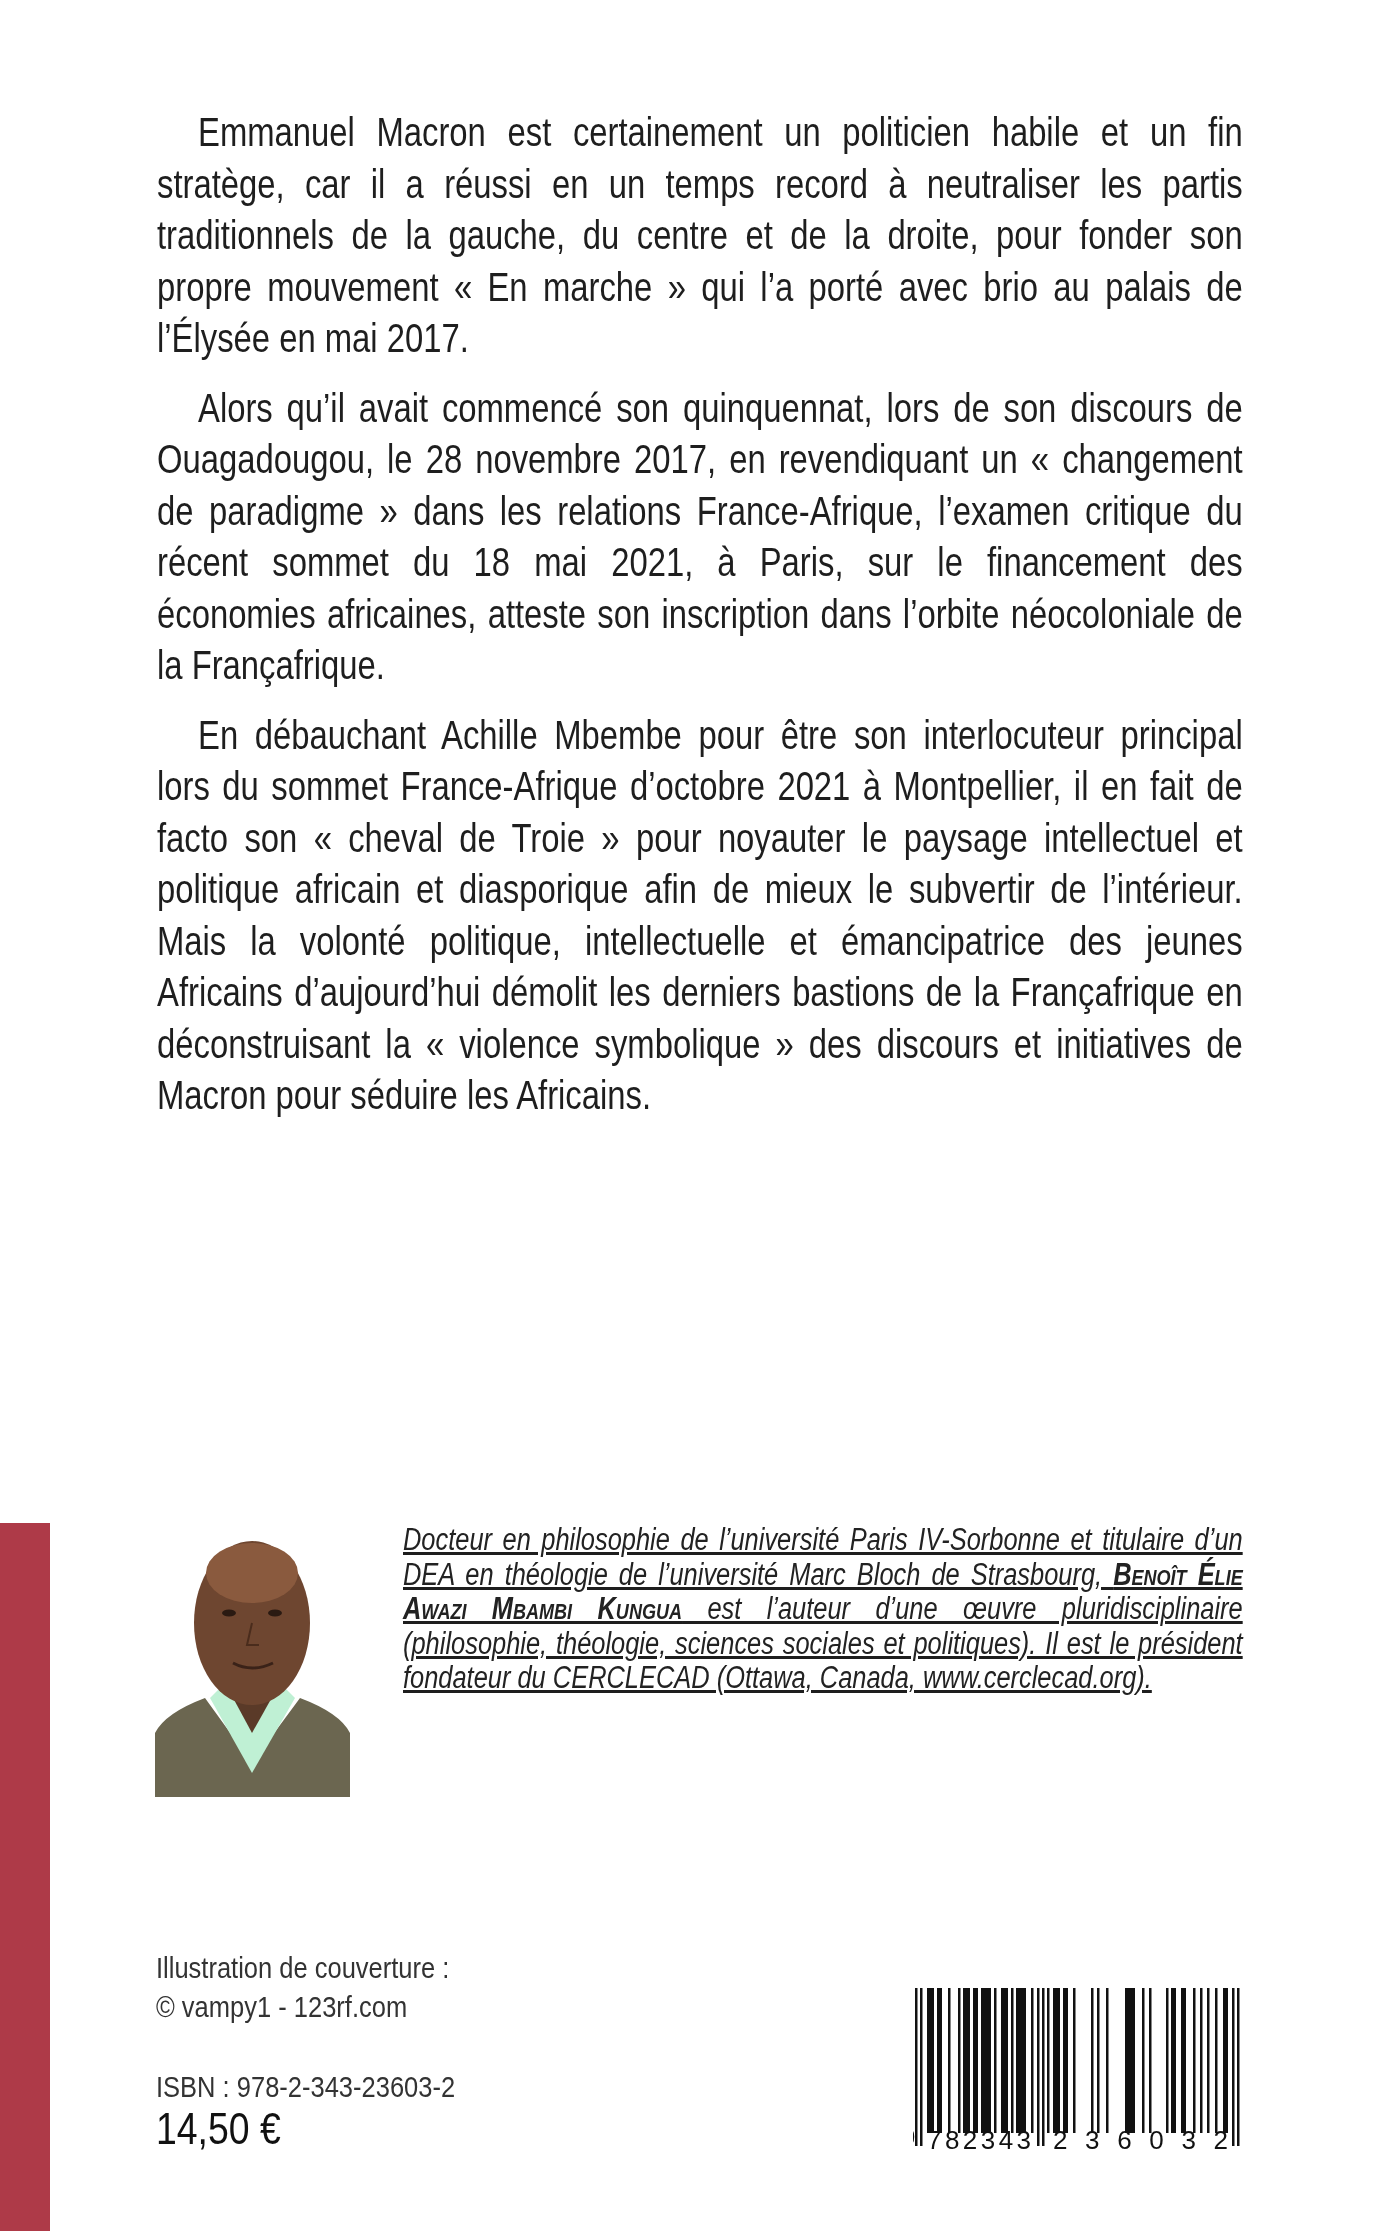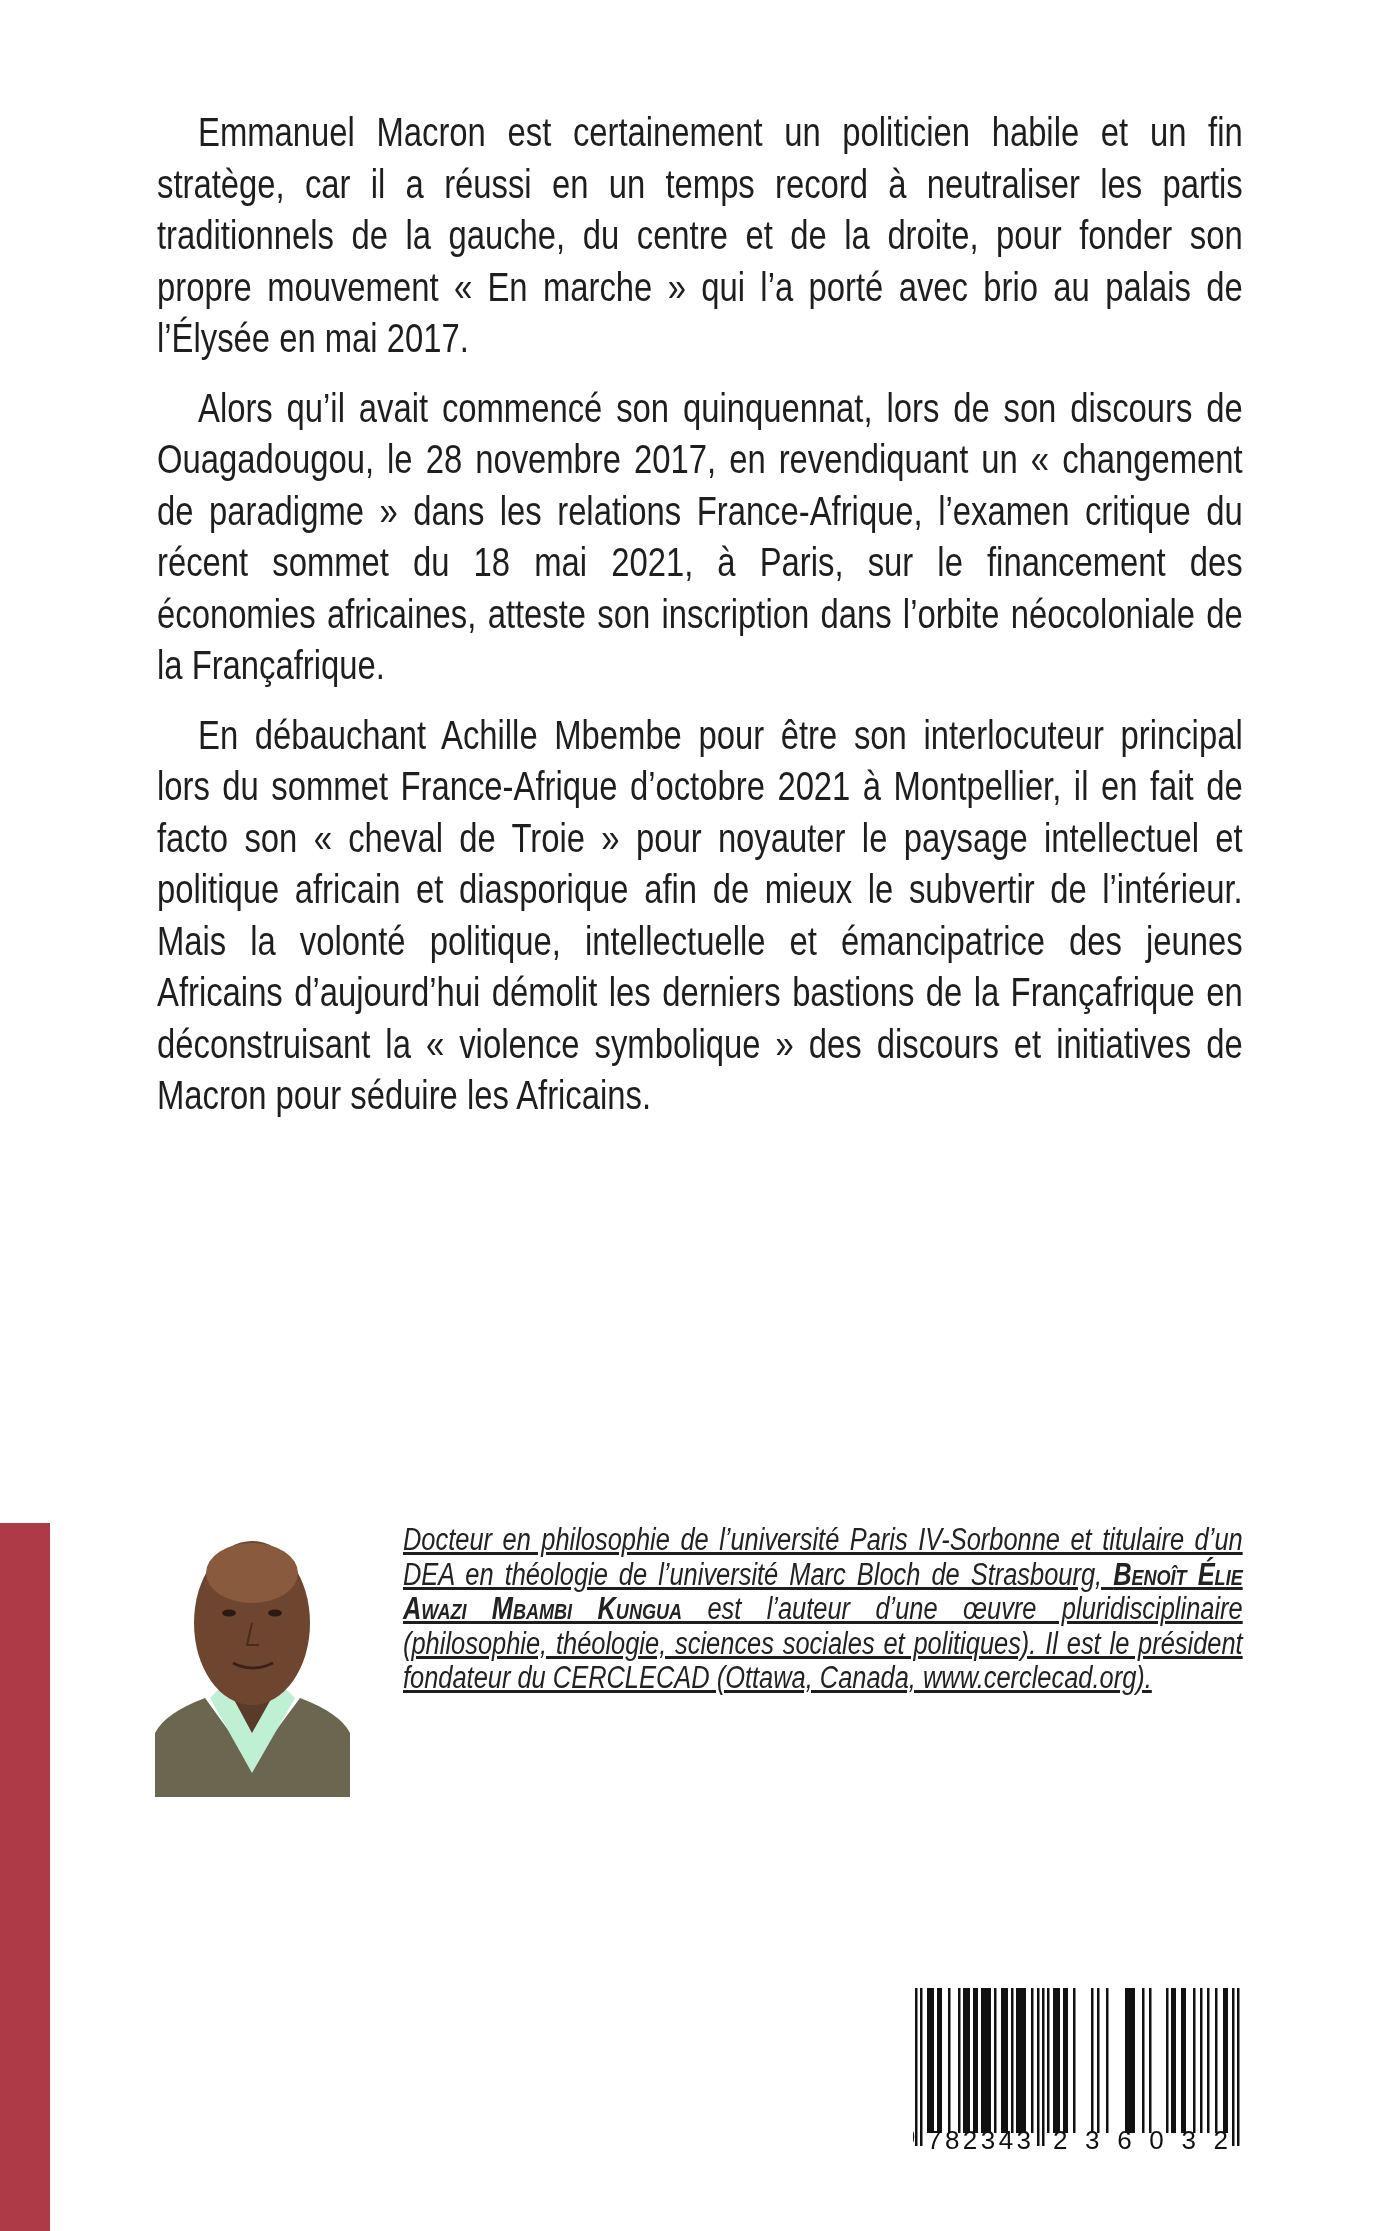--- a/index.html
+++ b/index.html
@@ -48,20 +48,28 @@
     <path d="M78 130 Q97 140 118 130" stroke="#3a2218" stroke-width="3" fill="none"></path>
     <path d="M97 90 L92 112 L104 112" stroke="#4a2c1c" stroke-width="2" fill="none"></path>
   </svg>
 
   <div class="bio">
     <div class="scaler">
       <p><span>Docteur en philosophie de l’université Paris IV-Sorbonne et titulaire d’un DEA en théologie de l’université Marc Bloch de Strasbourg, </span><b>Benoît Élie Awazi Mbambi Kungua</b><span> est l’auteur d’une œuvre pluridisciplinaire (philosophie, théologie, sciences sociales et politiques). Il est le président fondateur du CERCLECAD (Ottawa, Canada, www.cerclecad.org).</span></p>
     </div>
   </div>
 
+  <div class="credits">
+    <div class="scaled">
+      <div class="credit-line">Illustration de couverture :</div>
+      <div class="credit-line">© vampy1 - 123rf.com</div>
+      <div class="isbn">ISBN : 978-2-343-23603-2</div>
+      <div class="price">14,50 €</div>
+    </div>
+  </div>
 
   <svg class="barcode" viewBox="0 0 330 165">
     <g fill="#111">
       <rect x="2" y="2" width="2.5" height="158"></rect>
       <rect x="7" y="2" width="2.5" height="158"></rect>
       <rect x="14" y="2" width="7" height="145"></rect>
       <rect x="24" y="2" width="5" height="145"></rect>
       <rect x="35" y="2" width="2.5" height="145"></rect>
       <rect x="45" y="2" width="2.5" height="145"></rect>
       <rect x="50" y="2" width="7" height="145"></rect>

